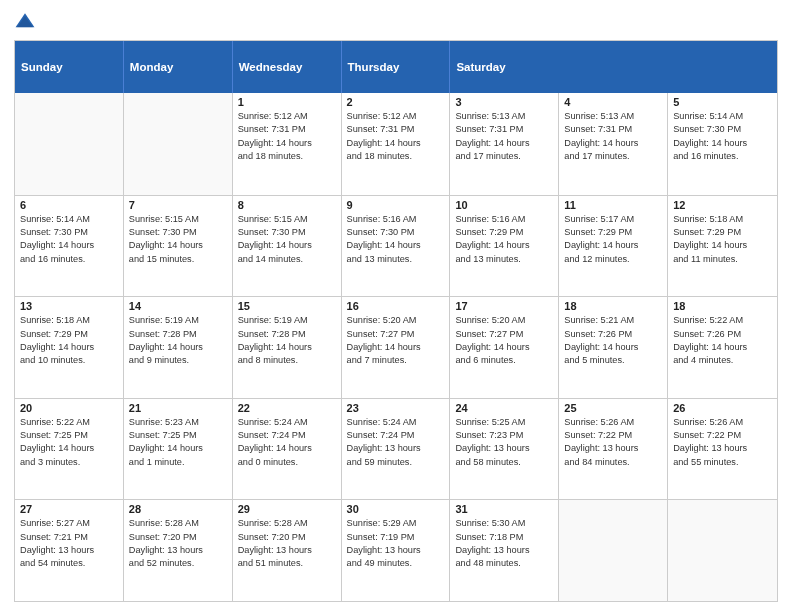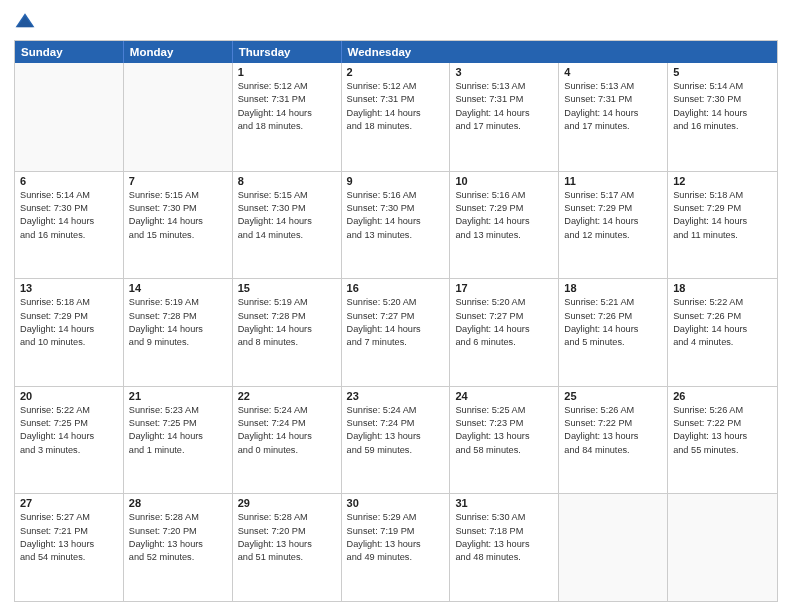--- a/index.html
+++ b/index.html
@@ -64,21 +64,21 @@
     }
     .cal-header {
       display: grid;
       grid-template-columns: repeat(7, 1fr);
       background: #2563b0;
     }
     .cal-header-cell {
       color: #fff;
       font-size: 11.5px;
       font-weight: bold;
-      padding: 5px 6px;
+      padding: 20px 6px;
       text-align: left;
       border-right: 1px solid #4a7fd4;
     }
     .cal-header-cell:last-child { border-right: none; }
     .cal-body {
       flex: 1;
       display: grid;
       grid-template-rows: repeat(5, 1fr);
     }
     .cal-row {
@@ -124,22 +124,23 @@
     <div class="title-block">
       <div class="month-year"></div>
       <div class="location"></div>
     </div>
   </div>
 
   <div class="calendar">
     <div class="cal-header">
     <div class="cal-header-cell">Sunday</div>
         <div class="cal-header-cell">Monday</div>
+        <div class="cal-header-cell">Wednesday</div>
         <div class="cal-header-cell">Thursday</div>
-        <div class="cal-header-cell">Wednesday</div>
+        <div class="cal-header-cell">Saturday</div>
       </div>
     <div class="cal-body">
     <div class="cal-row">
           <div class="cal-cell empty"></div>
           <div class="cal-cell empty"></div>
           <div class="cal-cell">
             <div class="day-num">1</div>
             <div class="cell-line">Sunrise: 5:12 AM</div>
             <div class="cell-line">Sunset: 7:31 PM</div>
             <div class="cell-line">Daylight: 14 hours</div>

